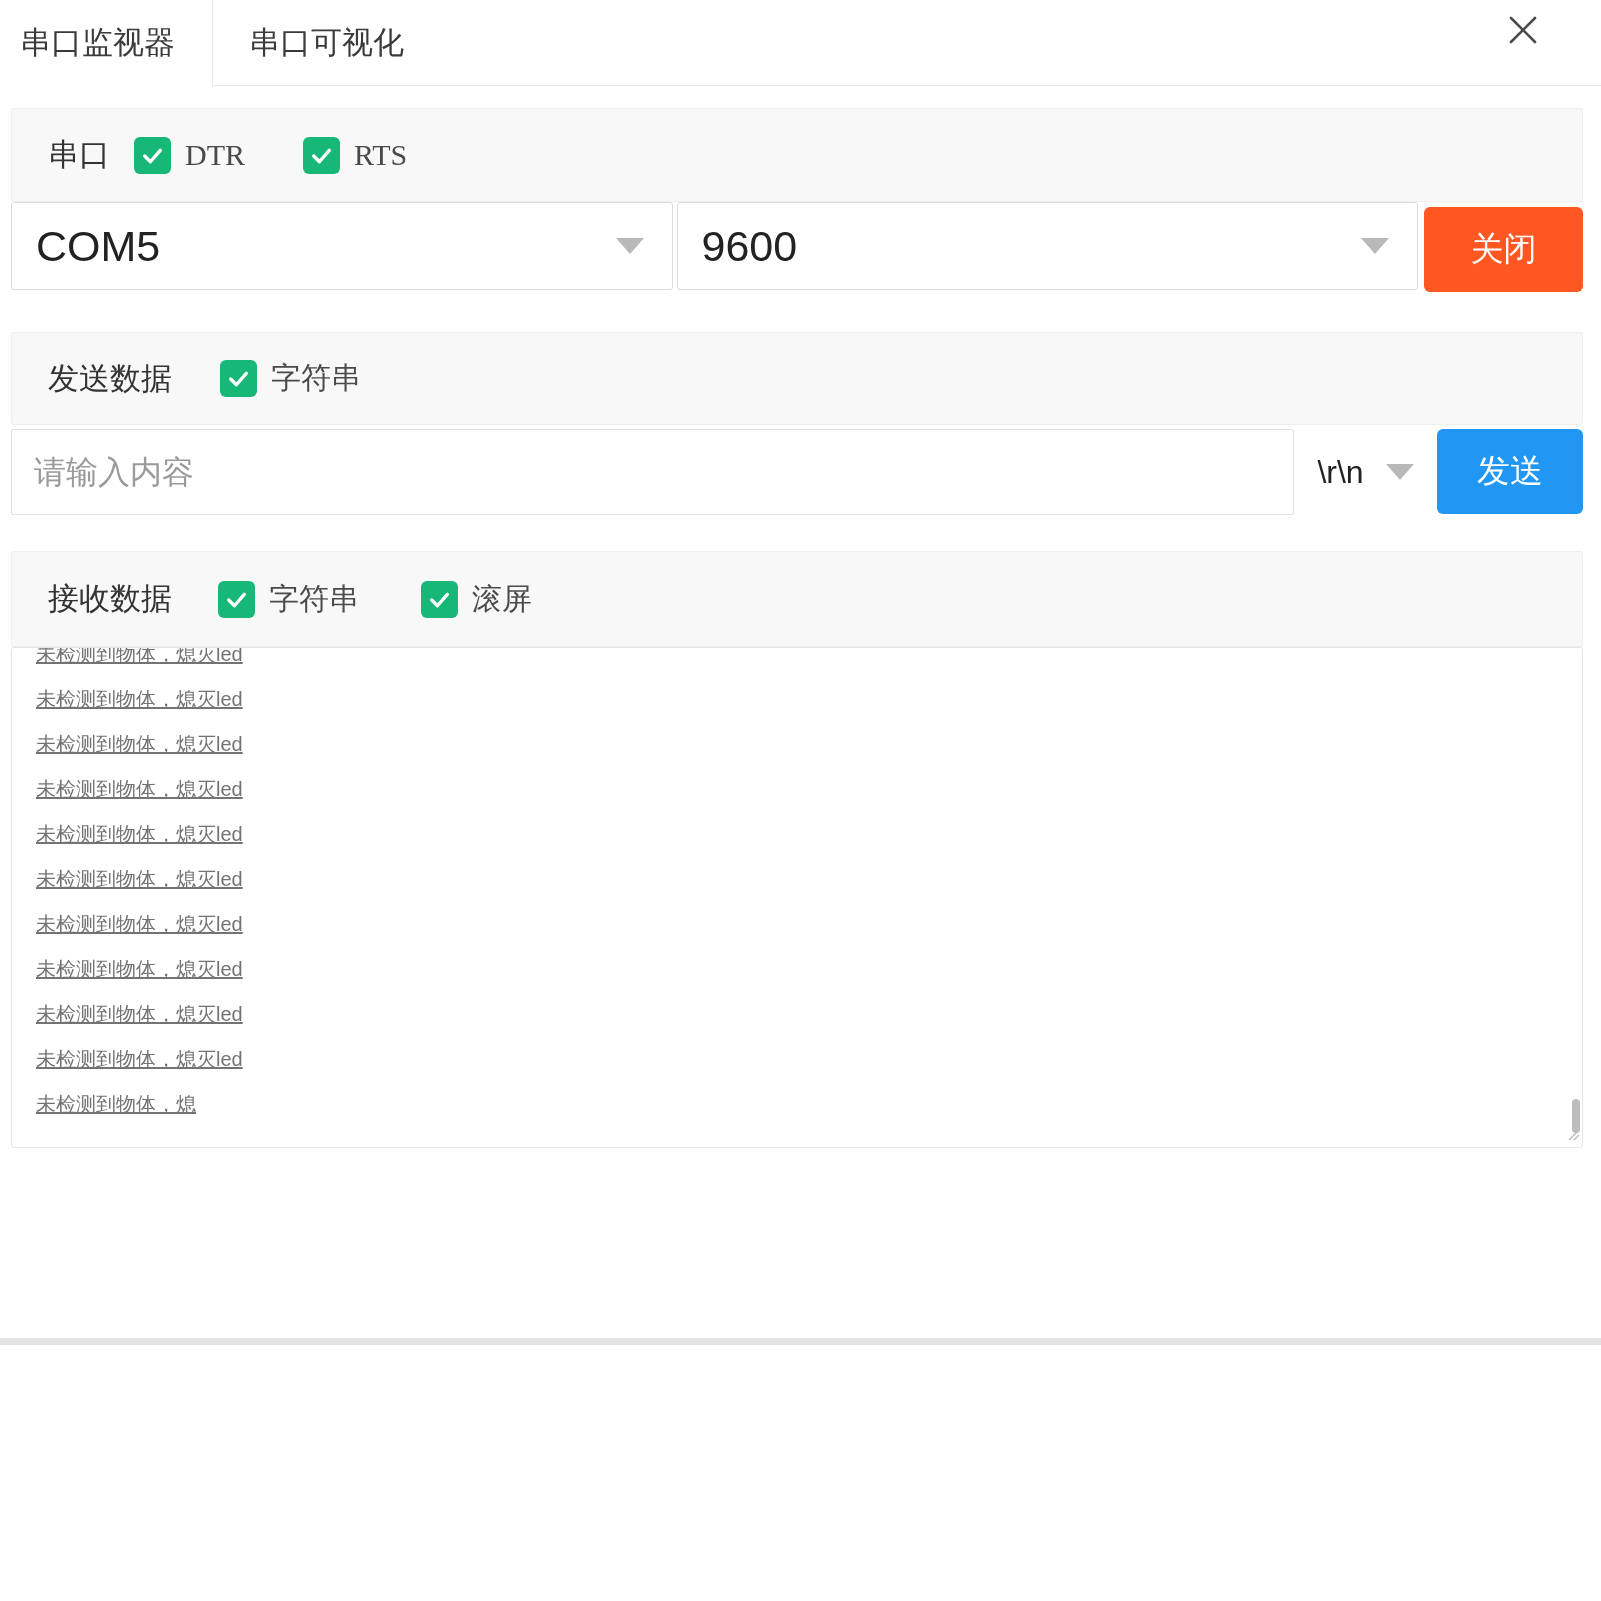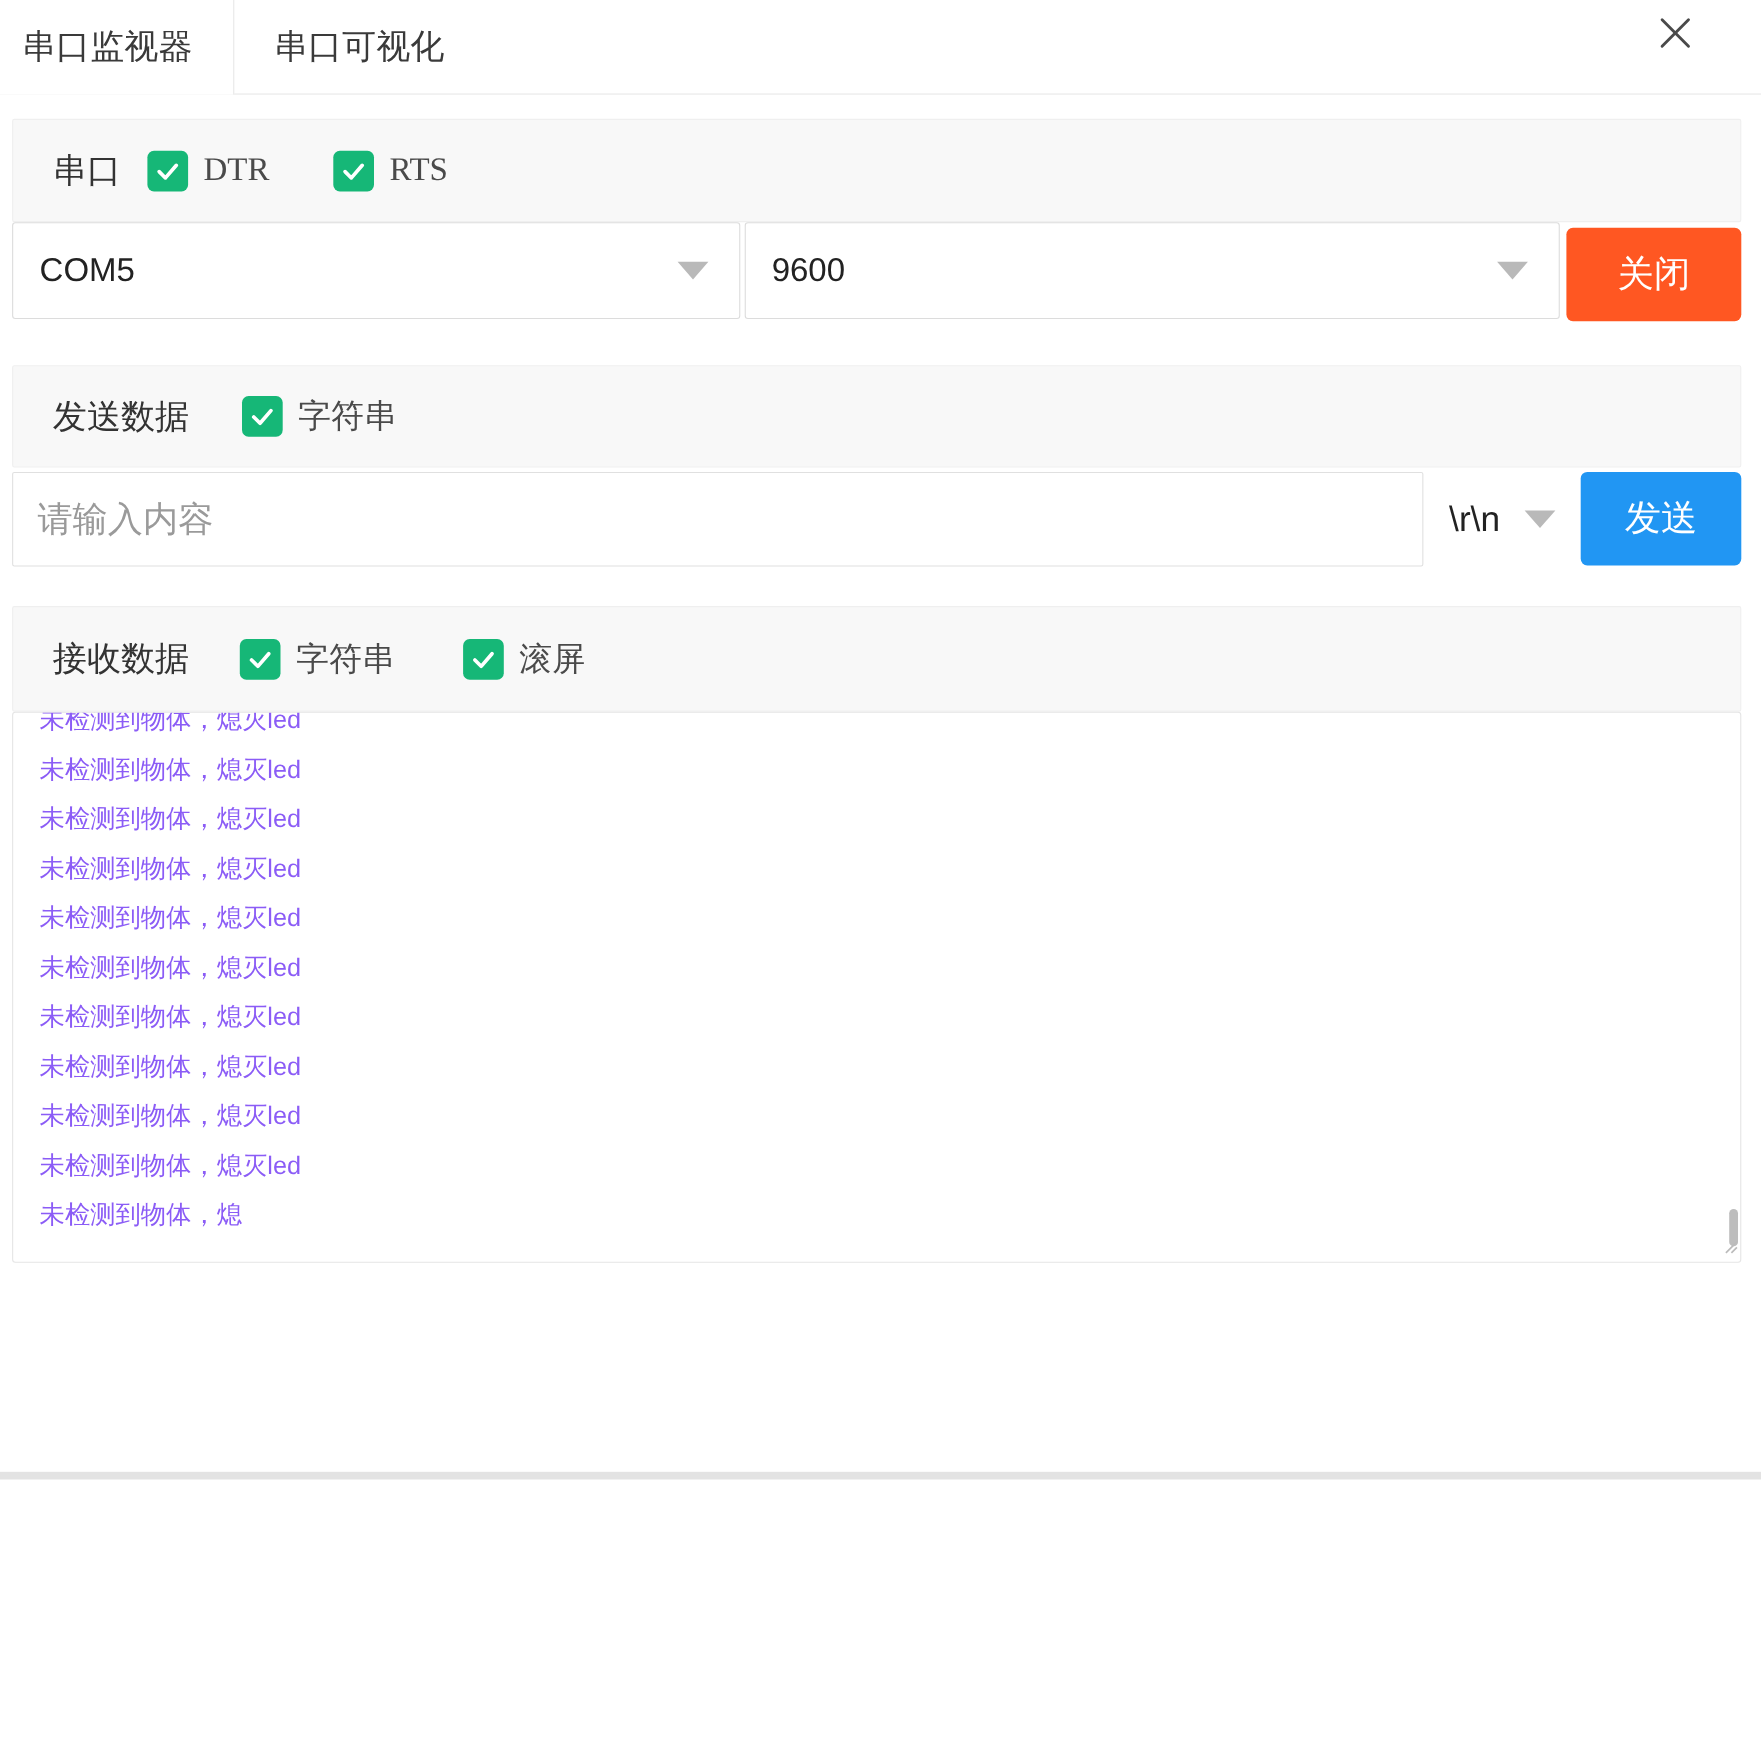--- a/index.html
+++ b/index.html
@@ -21,21 +21,21 @@
     display:flex;align-items:center;padding-left:36px;
   }
   .sec-label{font-size:31px;color:#333;}
   .cb-group{display:flex;align-items:center;cursor:pointer;}
   .checkbox{width:37px;height:37px;border-radius:6px;background:#16b777;display:flex;align-items:center;justify-content:center;flex:0 0 auto;}
   .cb-label{font-size:30px;color:#4a4a4a;margin-left:14px;}
   
   .row{display:flex;align-items:flex-start;}
   .select{
     box-sizing:border-box;background:#fff;border:1px solid #dcdcdc;border-radius:3px;height:88px;
-    display:flex;align-items:center;padding:0 28px 0 24px;font-size:30px;color:#222;cursor:pointer;position:relative;
+    display:flex;align-items:center;padding:0 28px 0 24px;font-size:43px;color:#222;cursor:pointer;position:relative;
   }
   .select .sel-value{flex:1;}
   .tri{width:0;height:0;border-left:14px solid transparent;border-right:14px solid transparent;border-top:16px solid #b9b9b9;}
   .btn{
     box-sizing:border-box;border:none;border-radius:6px;color:#fff;font-size:33px;
     font-family:"Liberation Sans","DejaVu Sans",sans-serif;cursor:pointer;display:flex;align-items:center;justify-content:center;
   }
   .btn-orange{background:#ff5722;}
   .btn-blue{background:#2196f3;}
   .text-input{
@@ -45,21 +45,21 @@
   }
   .text-input::placeholder{color:#9a9a9a;opacity:1;}
   .lineend{border:none;background:transparent;height:86px;display:flex;align-items:center;justify-content:center;gap:22px;cursor:pointer;}
   .lineend .sel-value{font-size:32px;color:#222;}
   
   .data-area{
     position:relative;box-sizing:border-box;height:501px;border:1px solid #e5e5e5;border-radius:3px;background:#fff;
     overflow:hidden;
   }
   .data-scroll{margin-top:-16px;padding-left:24px;}
-  .line{height:45px;line-height:45px;font-size:23px;color:#8b5cf6;white-space:nowrap;}
+  .line{height:45px;line-height:45px;font-size:20px;color:#737373;white-space:nowrap;text-decoration:underline;}
   .sb-thumb{position:absolute;right:2px;bottom:14px;width:8px;height:34px;border-radius:4px;background:#bdbdbd;}
   .resize-handle{position:absolute;right:2px;bottom:2px;}
   
   .clear-wrap{display:flex;justify-content:center;}
   .bottom-divider{position:absolute;left:0;top:1338px;width:1601px;height:7px;background:#e3e3e3;}
 </style>
 </head>
 <body>
 
 <div class="page">

